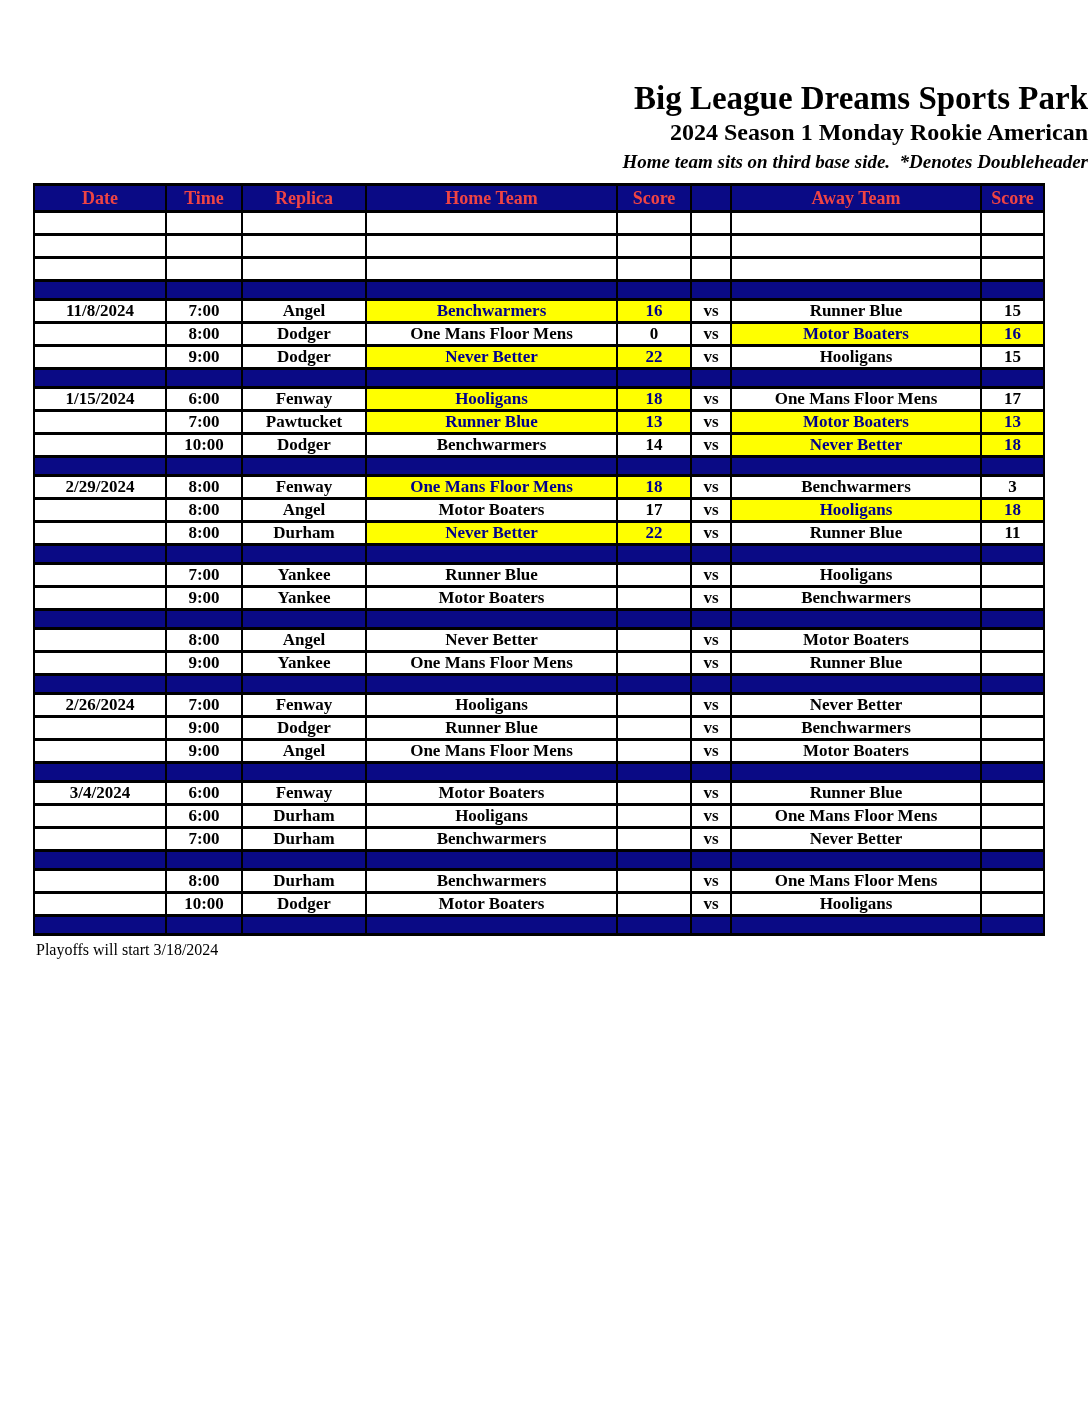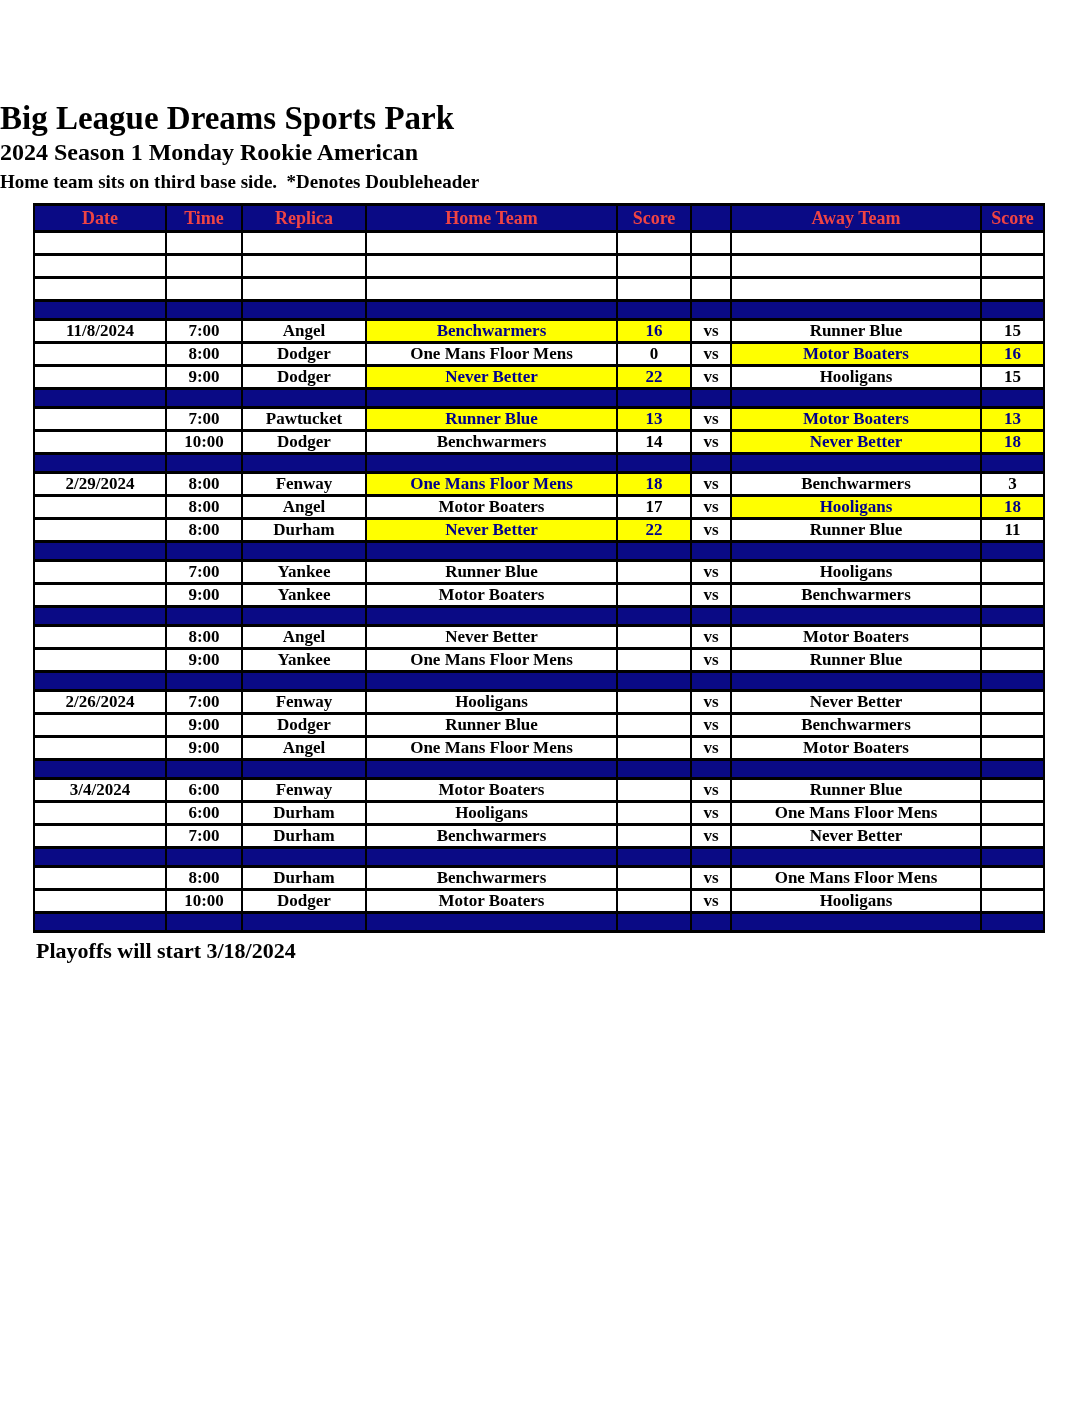--- a/index.html
+++ b/index.html
@@ -9,29 +9,29 @@
   }
   * { box-sizing: border-box; }
   html, body {
     margin: 0; padding: 0;
     width: 1088px; height: 1408px;
     background: #ffffff;
     font-family: "Liberation Serif", serif;
     color: #000000;
   }
   .page { width: 1088px; height: 1408px; overflow: hidden; }
-  .titles { text-align: left; padding-top: 100px; }
+  .titles { text-align: right; padding-top: 80px; }
   .title {
     font-size: 33px; font-weight: bold; line-height: 1.1; margin: 0;
   }
   .subtitle {
     font-size: 24px; font-weight: bold; line-height: 1.2; margin: 2px 0 0 0;
   }
   .note {
-    font-size: 19px; font-weight: bold; 
+    font-size: 19px; font-weight: bold; font-style: italic;
     margin: 4px 0 10px 0;
   }
   table.schedule {
     border-collapse: collapse;
     table-layout: fixed;
     width: 1010px;
     margin-left: 33px;
   }
   table.schedule th, table.schedule td {
     border: 2px solid #000;
@@ -48,21 +48,21 @@
     color: #ef4444;
     font-size: 18px;
     height: 27px;
   }
   table.schedule td { font-size: 17px; height: 22px; }
   tr.blank-row td { height: 23px; background: #ffffff; }
   tr.separator-row td { background: var(--navy); height: 19px; }
   td.hl { background: var(--yellow); color: var(--hl-text); }
   td.vs { font-size: 16px; }
   .footer-note {
-    font-size: 22px; font-weight: bold;
+    font-size: 16px; font-weight: normal;
     margin: 5px 0 0 36px;
   }
 </style>
 </head>
 <body>
 
 <div class="page">
   <div class="titles">
     <div class="title">Big League Dreams Sports Park</div>
     <div class="subtitle">2024 Season 1 Monday Rookie American</div>
@@ -167,20 +167,30 @@
           <td></td>
           <td></td>
           <td></td>
           <td></td>
           <td></td>
           <td></td>
           <td></td>
           <td></td>
         </tr>
         <tr class="game-row">
+          <td>1/15/2024</td>
+          <td>6:00</td>
+          <td>Fenway</td>
+          <td class="hl">Hooligans</td>
+          <td class="hl">18</td>
+          <td class="vs">vs</td>
+          <td>One Mans Floor Mens</td>
+          <td>17</td>
+        </tr>
+        <tr class="game-row">
           <td></td>
           <td>7:00</td>
           <td>Pawtucket</td>
           <td class="hl">Runner Blue</td>
           <td class="hl">13</td>
           <td class="vs">vs</td>
           <td class="hl">Motor Boaters</td>
           <td class="hl">13</td>
         </tr>
         <tr class="game-row">

